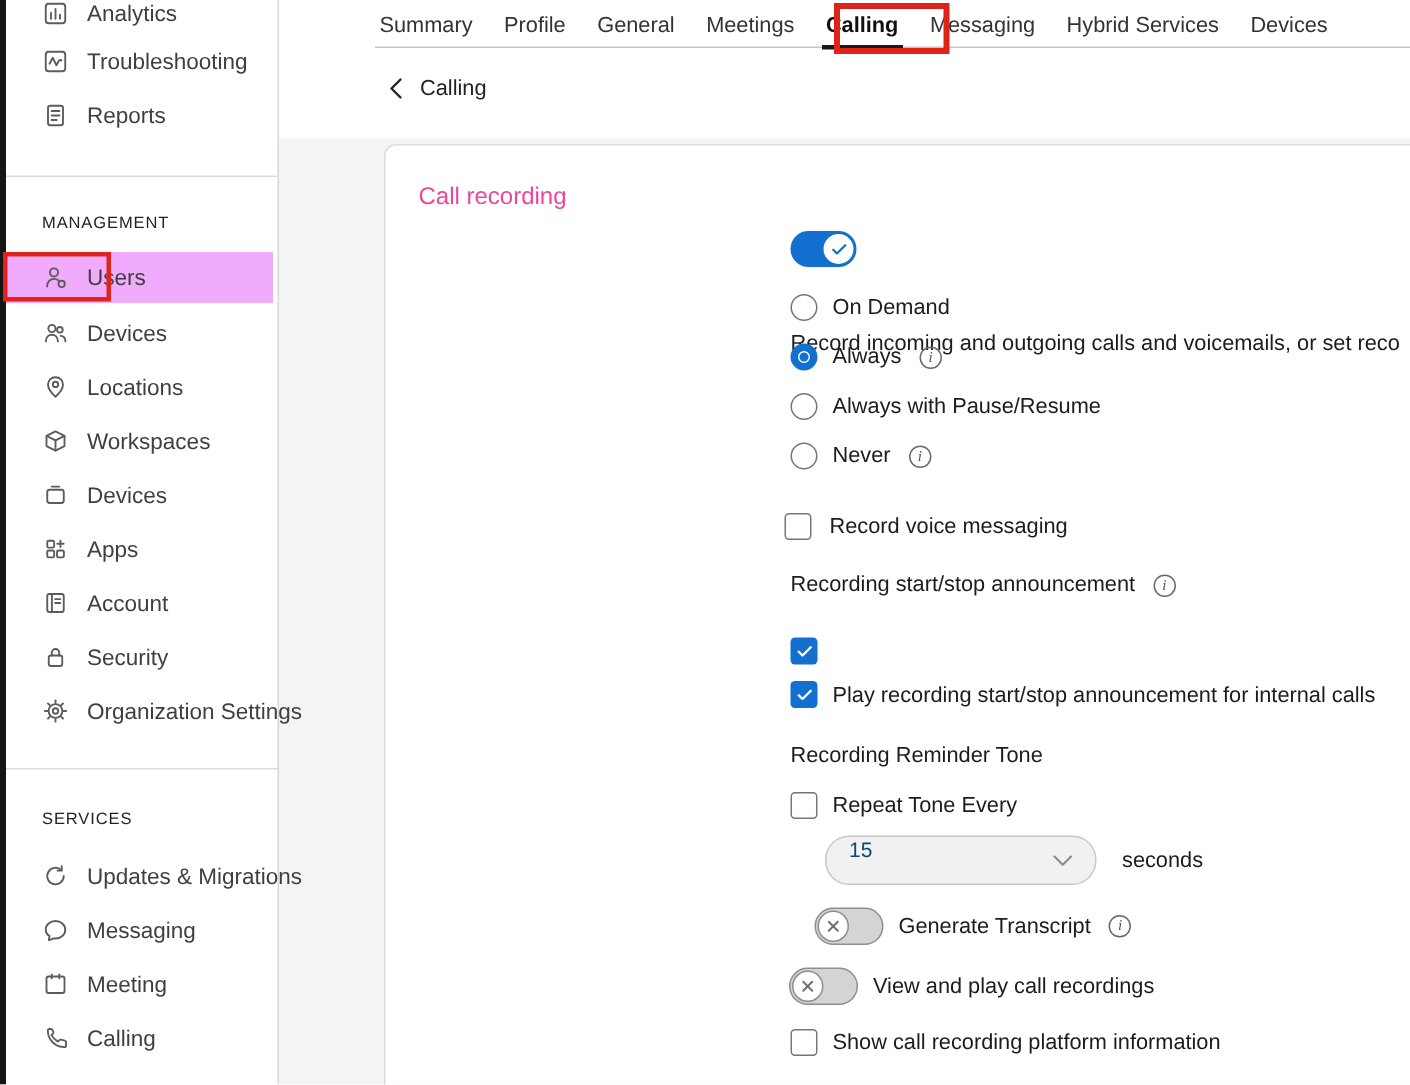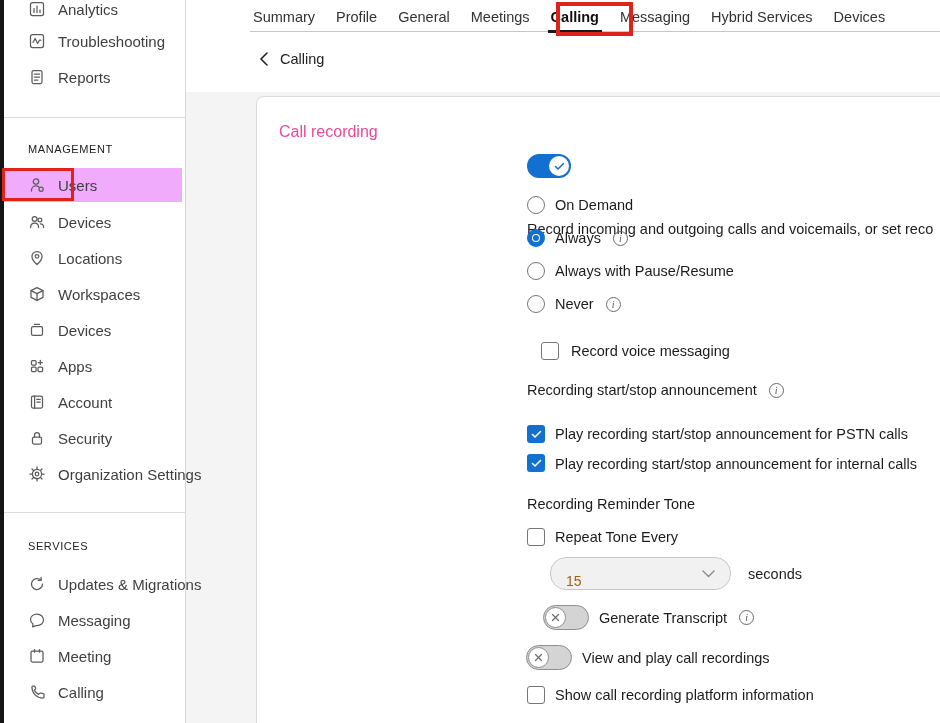--- a/index.html
+++ b/index.html
@@ -45,21 +45,21 @@
   
   .radio { width:18px; height:18px; border-radius:50%; border:1.5px solid #767676; background:#fff; flex:0 0 18px; cursor:pointer; }
   .radio.selected { border:5px solid #1170d0; position:relative; }
   .radio.selected::after { content:""; position:absolute; left:1px; top:1px; width:6px; height:6px; border-radius:50%; background:#1170d0; }
   
   .checkbox { width:18px; height:18px; border-radius:3px; border:1.5px solid #767676; background:#fff; flex:0 0 18px; cursor:pointer; }
   .checkbox.checked { border:none; background:#1170d0; display:flex; align-items:center; justify-content:center; }
   
   .info { width:15px; height:15px; border-radius:50%; border:1px solid #6a6a6a; color:#555; font-size:10px; line-height:13px; text-align:center; font-family:"Liberation Serif",serif; font-style:italic; margin-left:2px; flex:0 0 15px; }
   
-  .select { position:relative; width:181px; height:33px; border-radius:16px; background:#f1f1f1; border:1px solid #c8c8c8; display:flex; align-items:flex-end; padding-left:15px; font-size:14px; color:#a16207; cursor:default; }
+  .select { position:relative; width:181px; height:33px; border-radius:16px; background:#f1f1f1; border:1px solid #c8c8c8; display:flex; align-items:flex-start; padding-left:15px; font-size:14px; color:#0c4a6e; cursor:default; }
   .select .chev { position:absolute; right:15px; top:12px; }
 </style>
 </head>
 <body>
 
 <div class="sidebar">
 
   <div class="side-item" style="top:-7px">
     <span class="sicon">
         <svg viewBox="0 0 18 18">
@@ -286,36 +286,35 @@
   <div class="crow" style="left:270px; top:165px;">
     <span class="radio"></span>
     <span>Always with Pause/Resume</span>
   </div>
   <div class="crow" style="left:270px; top:198px;">
     <span class="radio"></span>
     <span>Never</span>
     <span class="info">i</span>
   </div>
 
-  <div class="crow" style="left:284px; top:245px;gap:12px;">
+  <div class="crow" style="left:266px; top:245px;gap:12px;">
     <span class="checkbox"></span>
     <span>Record voice messaging</span>
   </div>
 
   <div class="crow" style="left:270px; top:285px;">
     <span>Recording start/stop announcement</span>
     <span class="info">i</span>
   </div>
   <div class="crow" style="left:270px; top:328px;">
     <span class="checkbox checked">
       <svg width="11" height="9" viewBox="0 0 11 9" style="stroke:#fff;fill:none;stroke-width:1.6;stroke-linecap:round;stroke-linejoin:round">
           <polyline points="1.5,4.5 4,7 9.5,1.5"></polyline>
         </svg>
     </span>
-    <span>Play recording start/stop announcement for PSTN calls</span>
   </div>
   <div class="crow" style="left:270px; top:357px;align-items:flex-end;">
     <span class="checkbox checked">
       <svg width="11" height="9" viewBox="0 0 11 9" style="stroke:#fff;fill:none;stroke-width:1.6;stroke-linecap:round;stroke-linejoin:round">
           <polyline points="1.5,4.5 4,7 9.5,1.5"></polyline>
         </svg>
     </span>
     <span>Play recording start/stop announcement for internal calls</span>
   </div>
 

